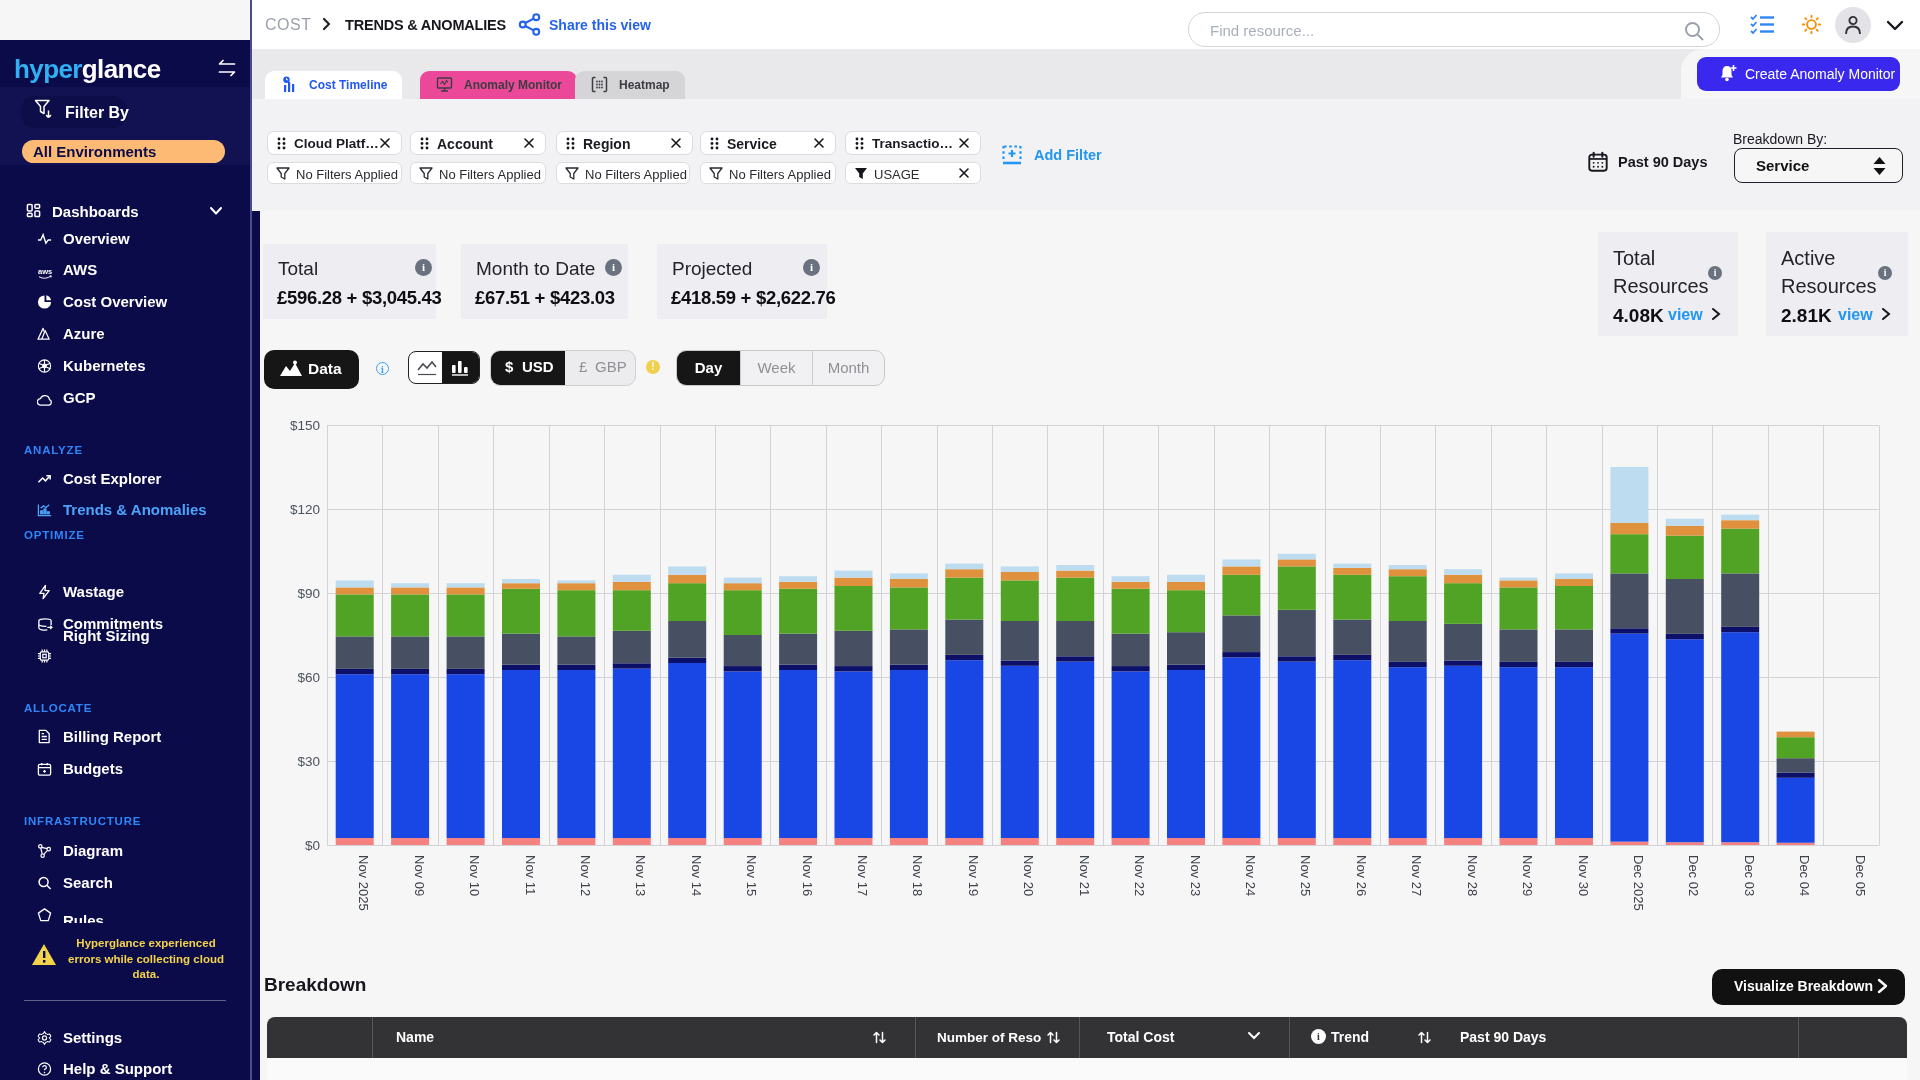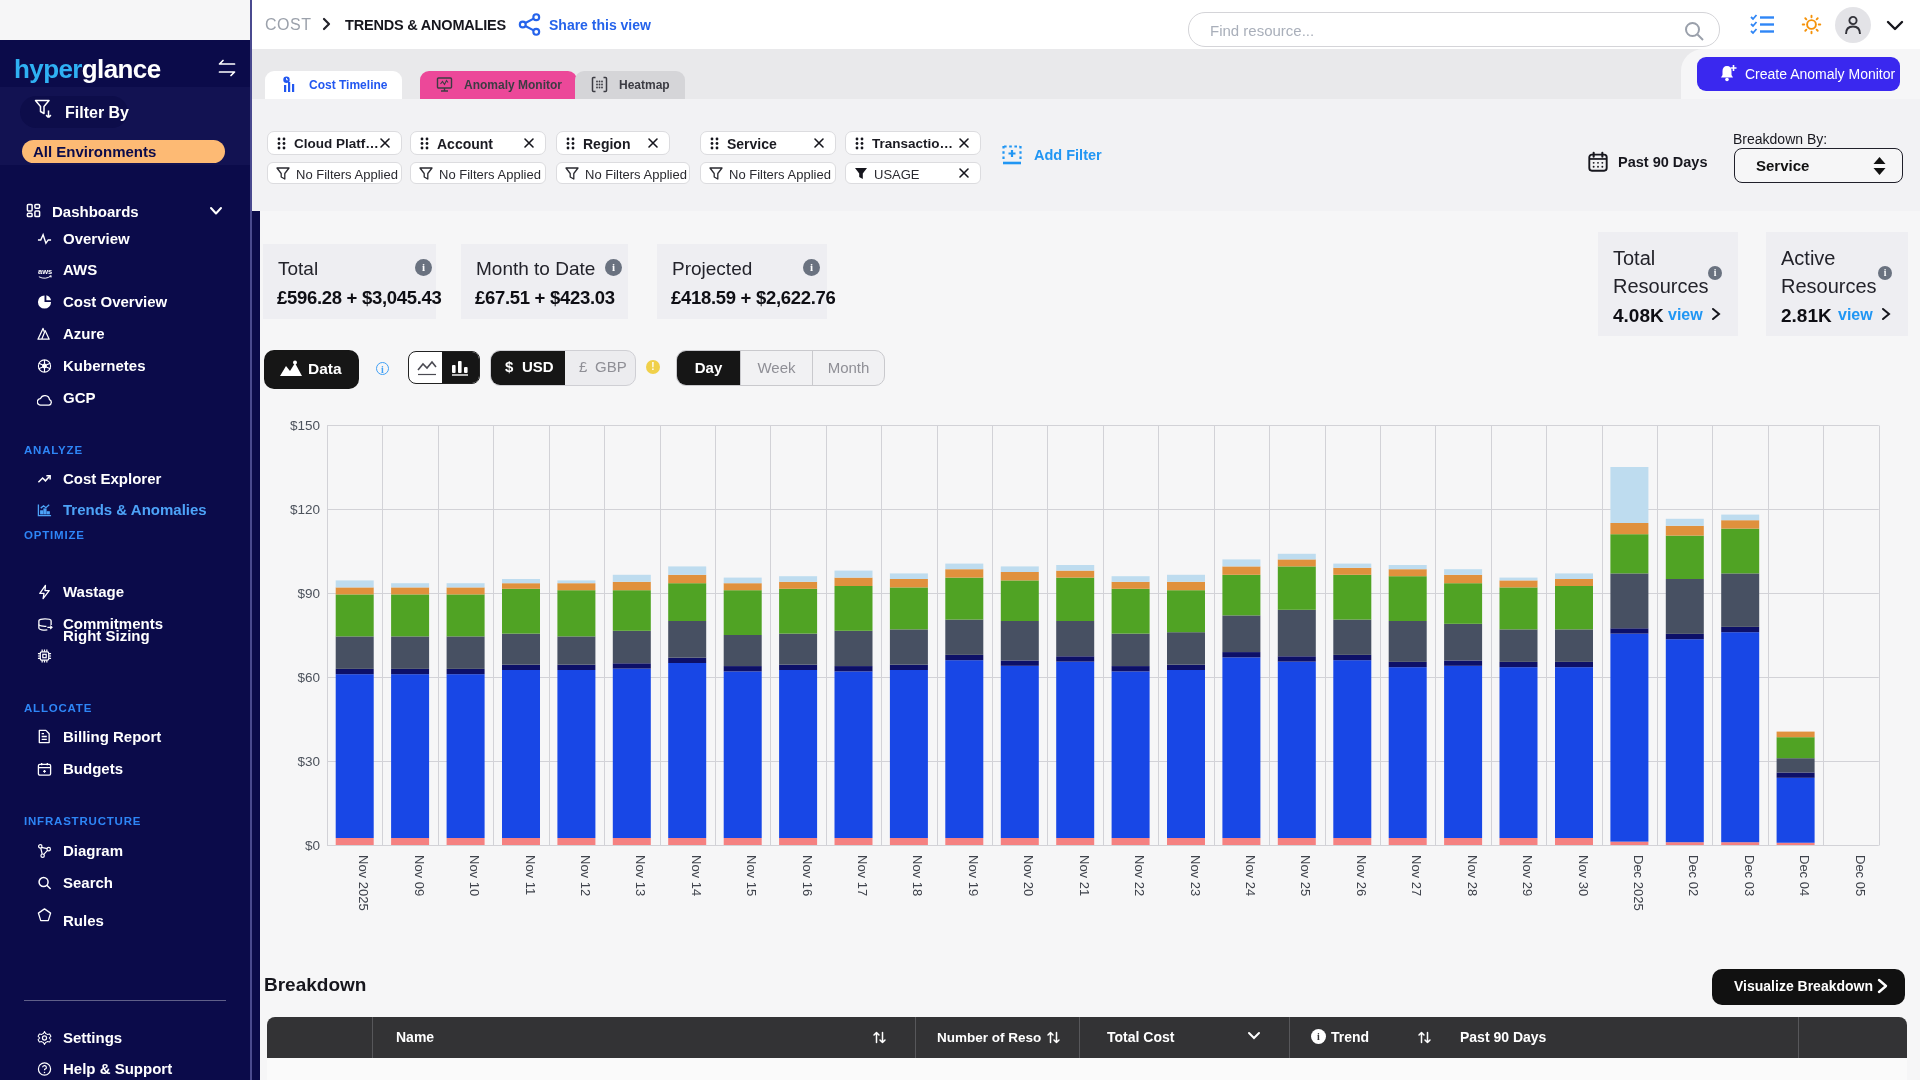--- a/index.html
+++ b/index.html
@@ -278,20 +278,28 @@
     </div>
   <div class="navitem" style="top:1020px;">Help &amp; Support</div>
   <div class="nicon" style="left:34px;top:59px;width:19px;height:20px;">
       <svg viewBox="0 0 19 20" fill="none" stroke="#fff" stroke-width="1.5">
         <path d="M1.5 1.5 H15 L10 7.5 V14.5 L6.5 12.5 V7.5 Z" stroke-linejoin="round"></path>
         <path d="M14.5 11.5 V18 M14.5 18.5 l-2.4-2.4 M14.5 18.5 l2.4-2.4"></path>
       </svg>
     </div>
   <div class="filterby">Filter By</div>
   <div class="allenv">All Environments</div>
+  <div id="warnbox">
+    <div id="warntri"><svg width="26" height="24" viewBox="0 0 26 24">
+          <path d="M13 1 L25 22 H1 Z" fill="#f3d34a"></path>
+          <rect x="12" y="8" width="2.4" height="7" fill="#0b0b4a"></rect>
+          <rect x="12" y="17" width="2.4" height="2.6" fill="#0b0b4a"></rect>
+        </svg></div>
+    <div id="warntxt">Hyperglance experienced errors while collecting cloud data.</div>
+  </div>
   <div id="sidediv"></div>
   <div id="version">v8.1.49&nbsp;|&nbsp;a1853e7</div>
 </div>
 <div id="sideline"></div>
 
 <div id="topbar">
   <div id="crumb">COST<b>TRENDS &amp; ANOMALIES</b></div>
   <div id="crumbchev"><svg width="14" height="14" viewBox="0 0 14 14" fill="none" stroke="#23232b" stroke-width="2.2" stroke-linecap="round" stroke-linejoin="round">
         <path d="M5 2 L10 7 L5 12"></path>
       </svg></div>
@@ -418,21 +426,21 @@
       <span class="cx"><svg width="14" height="14" viewBox="0 0 14 14" stroke="#16161d" stroke-width="1.6" stroke-linecap="round">
           <path d="M3 3 L11 11 M11 3 L3 11"></path>
         </svg></span>
     </div>
 <div class="subchip" style="left:158px;width:136px;">
       <span class="fi"><svg width="14" height="13" viewBox="0 0 14 13" fill="none" stroke="#2a2a30" stroke-width="1.3">
           <path d="M1 1 H13 L8.8 6.5 V12 L5.2 10 V6.5 Z" stroke-linejoin="round"></path>
         </svg></span>
       <span class="st">No Filters Applied</span>
     </div>
-<div class="chip" style="left:304px;width:114px;">
+<div class="chip" style="left:304px;width:137px;">
       <span class="dots"><svg width="9" height="13" viewBox="0 0 9 13">
           <g fill="#16161d">
             <circle cx="2" cy="2" r="1.4"></circle>
             <circle cx="7" cy="2" r="1.4"></circle>
             <circle cx="2" cy="6.5" r="1.4"></circle>
             <circle cx="7" cy="6.5" r="1.4"></circle>
             <circle cx="2" cy="11" r="1.4"></circle>
             <circle cx="7" cy="11" r="1.4"></circle>
           </g>
         </svg></span>

